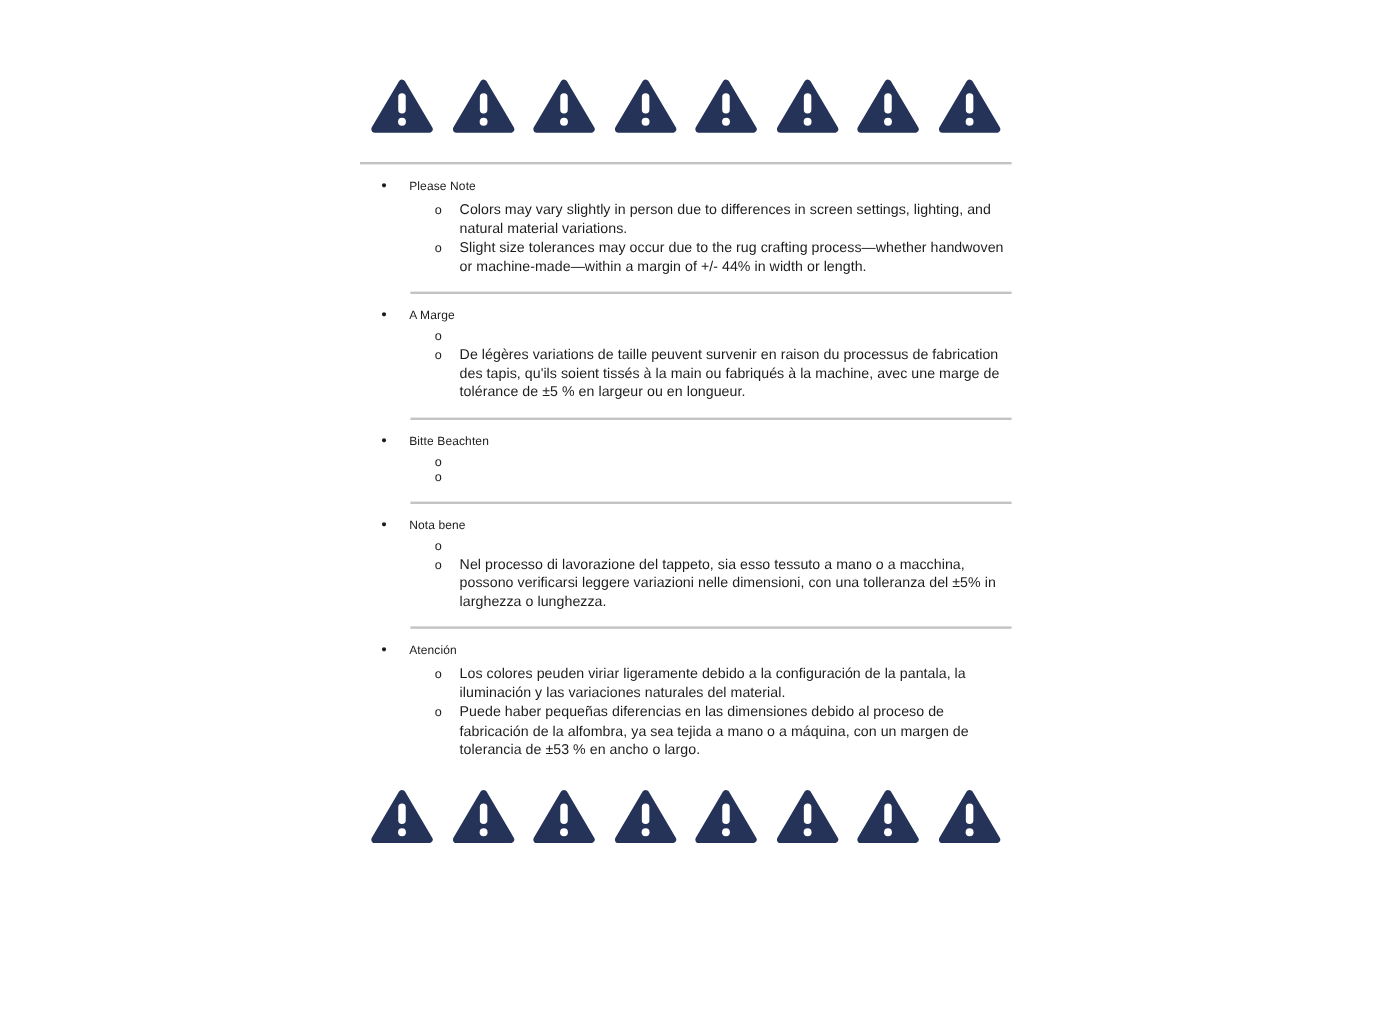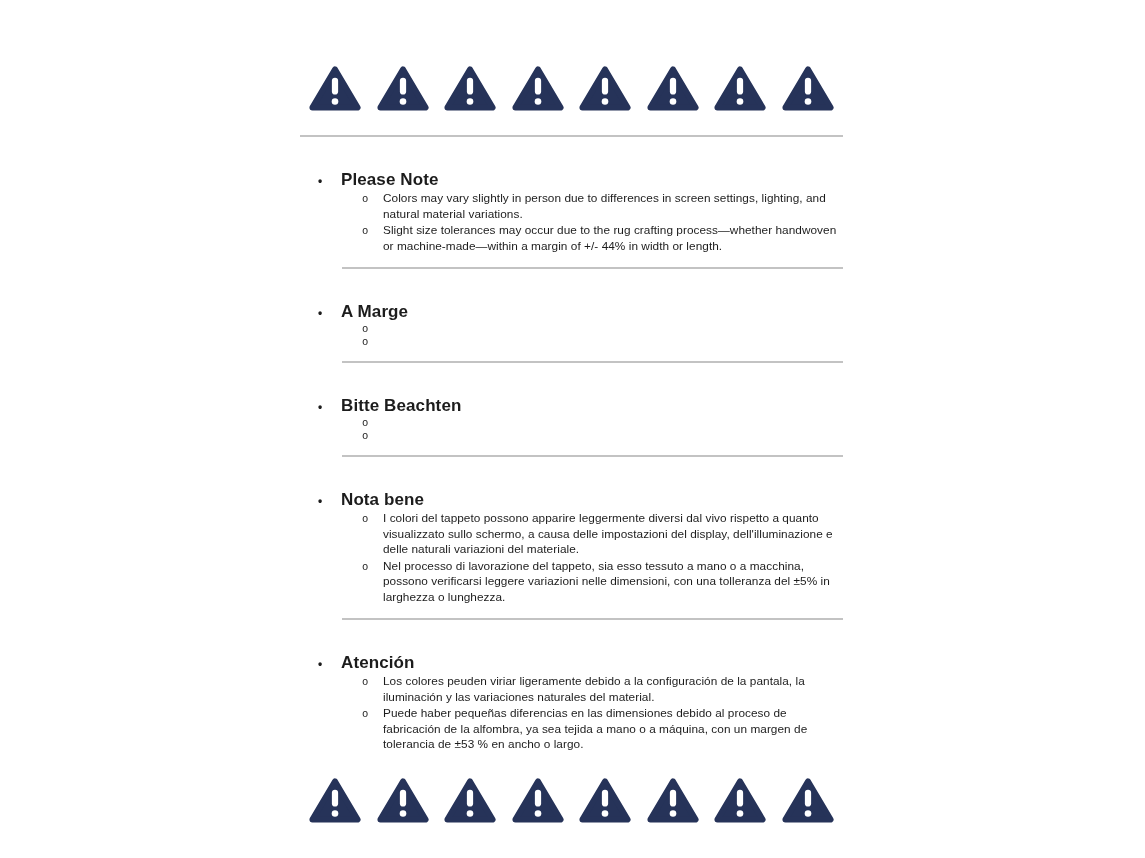--- a/index.html
+++ b/index.html
@@ -43,25 +43,24 @@
     padding-left: 18px;
     margin-bottom: 3px;
   }
   .row-l1 .marker {
     width: 23px;
     flex: 0 0 23px;
     font-size: 12px;
     font-weight: bold;
   }
   .row-l1 h3 {
-    font-size: 17px;
-    font-weight: bold;
+    font-size: 10px;
+    font-weight: normal;
     line-height: 17px;
     letter-spacing: 0.1px;
-    margin-top: 24px;
   }
   .row-l2 {
     display: flex;
     align-items: baseline;
     padding-left: 62px;
     margin-bottom: 1px;
   }
   .row-l2 .marker {
     width: 21px;
     flex: 0 0 21px;
@@ -168,20 +167,21 @@
     <section class="section">
       <div class="row-l1">
         <span class="marker">•</span>
         <h3>A Marge</h3>
       </div>
       <div class="row-l2">
         <span class="marker">o</span>
       </div>
       <div class="row-l2">
         <span class="marker">o</span>
+        <p>De légères variations de taille peuvent survenir en raison du processus de fabrication des tapis, qu'ils soient tissés à la main ou fabriqués à la machine, avec une marge de tolérance de ±5 % en largeur ou en longueur.</p>
       </div>
       <hr class="divider section-divider">
     </section>
 
     <section class="section">
       <div class="row-l1">
         <span class="marker">•</span>
         <h3>Bitte Beachten</h3>
       </div>
       <div class="row-l2">
@@ -193,21 +193,20 @@
       <hr class="divider section-divider">
     </section>
 
     <section class="section">
       <div class="row-l1">
         <span class="marker">•</span>
         <h3>Nota bene</h3>
       </div>
       <div class="row-l2">
         <span class="marker">o</span>
-        <p>I colori del tappeto possono apparire leggermente diversi dal vivo rispetto a quanto visualizzato sullo schermo, a causa delle impostazioni del display, dell'illuminazione e delle naturali variazioni del materiale.</p>
       </div>
       <div class="row-l2">
         <span class="marker">o</span>
         <p>Nel processo di lavorazione del tappeto, sia esso tessuto a mano o a macchina, possono verificarsi leggere variazioni nelle dimensioni, con una tolleranza del ±5% in larghezza o lunghezza.</p>
       </div>
       <hr class="divider section-divider">
     </section>
 
     <section class="section">
       <div class="row-l1">

